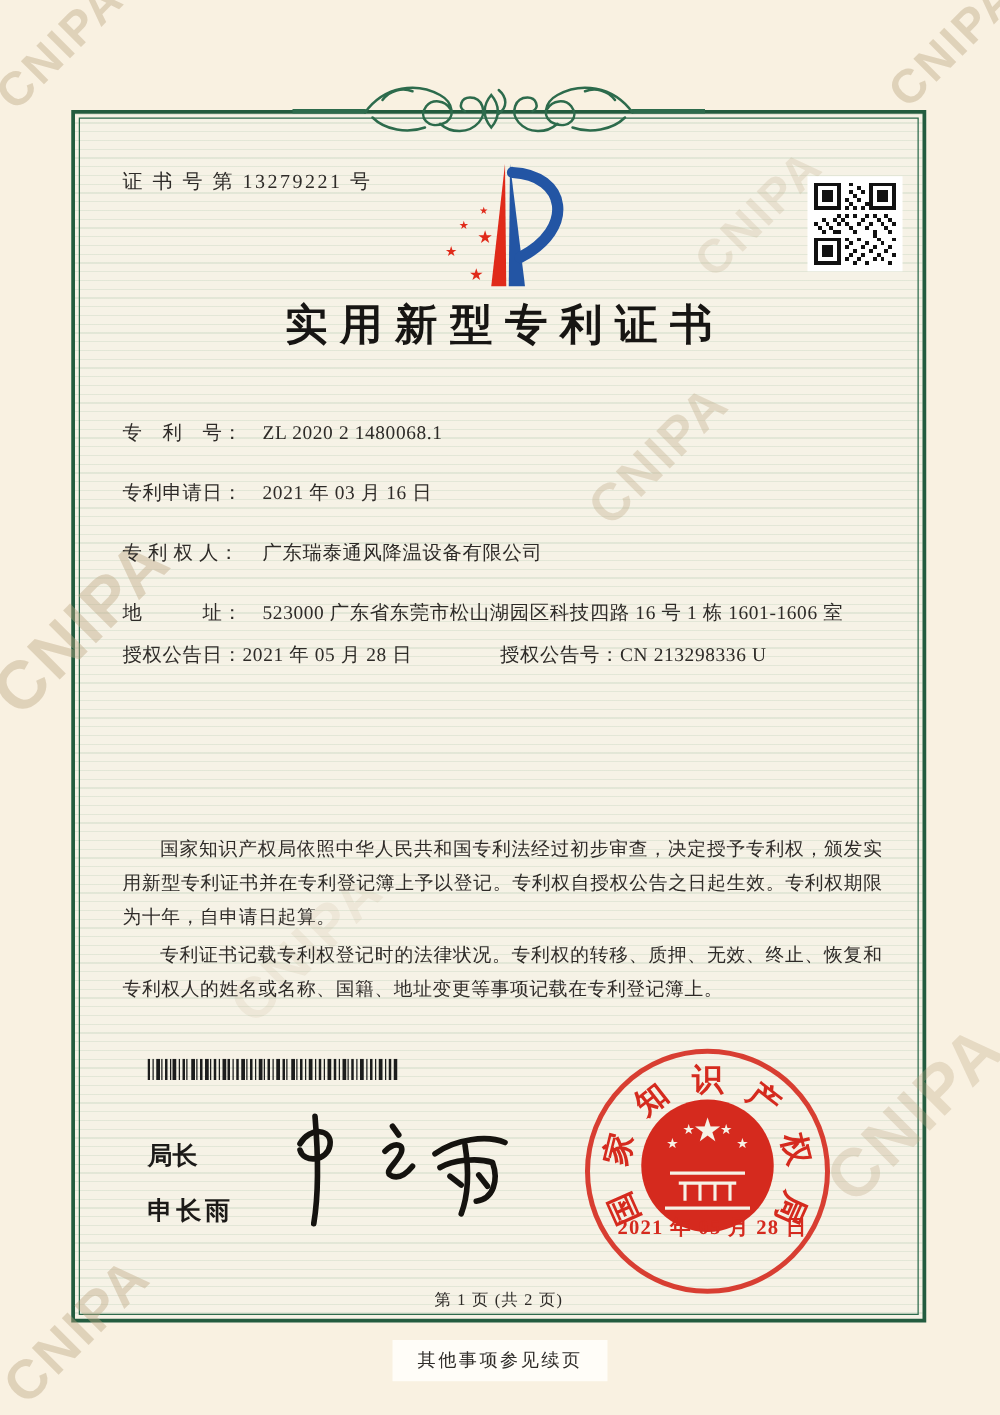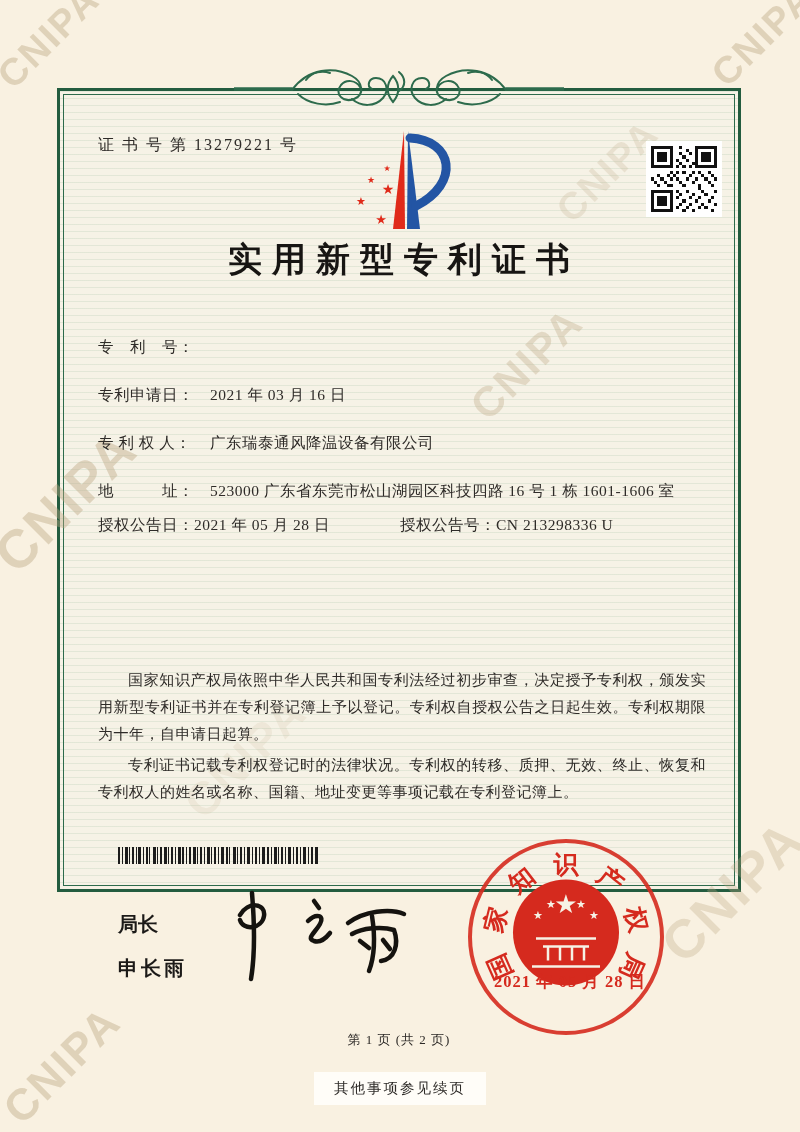--- a/index.html
+++ b/index.html
@@ -19,21 +19,21 @@
   .wm1 { left:-14px; top:16px;  font-size:38px; }
   .wm2 { left:700px; top:14px;  font-size:38px; }
   .wm3 { left:545px; top:150px; font-size:38px; opacity:.55; }
   .wm4 { left:458px; top:340px; font-size:42px; opacity:.8; }
   .wm5 { left:-22px; top:470px; font-size:54px; }
   .wm6 { left:170px; top:730px; font-size:46px; opacity:.35; }
   .wm7 { left:645px; top:860px; font-size:54px; opacity:.75; }
   .wm8 { left:-10px; top:1040px;font-size:44px; }
   
   .frame {
-    position: absolute; left:57px; top:88px; width:684px; height:804px;
+    position: absolute; left:57px; top:88px; width:684px; height:970px;
     border: 3px solid #235c3f;
     background:
       repeating-linear-gradient(180deg, rgba(110,160,122,0.14) 0 1px, transparent 1px 7px),
       #f6f2e6;
   }
   .frame::after {
     content:""; position:absolute; inset:3px;
     border:1px solid #2d6b4c; pointer-events:none;
   }
   .frame > * { position:absolute; z-index:2; }
@@ -226,20 +226,21 @@
             <rect x="15" y="13" width="1" height="1"></rect>
         </g>
       </svg>
     </div>
 
     <div class="title">实用新型专利证书</div>
 
     <div class="fields">
       <div class="field-row">
         <span class="lbl">专　利　号：</span>
+        <span class="val">ZL 2020 2 1480068.1</span>
       </div>
       <div class="field-row">
         <span class="lbl">专利申请日：</span>
         <span class="val">2021 年 03 月 16 日</span>
       </div>
       <div class="field-row">
         <span class="lbl">专 利 权 人：</span>
         <span class="val">广东瑞泰通风降温设备有限公司</span>
       </div>
       <div class="field-row addr">

